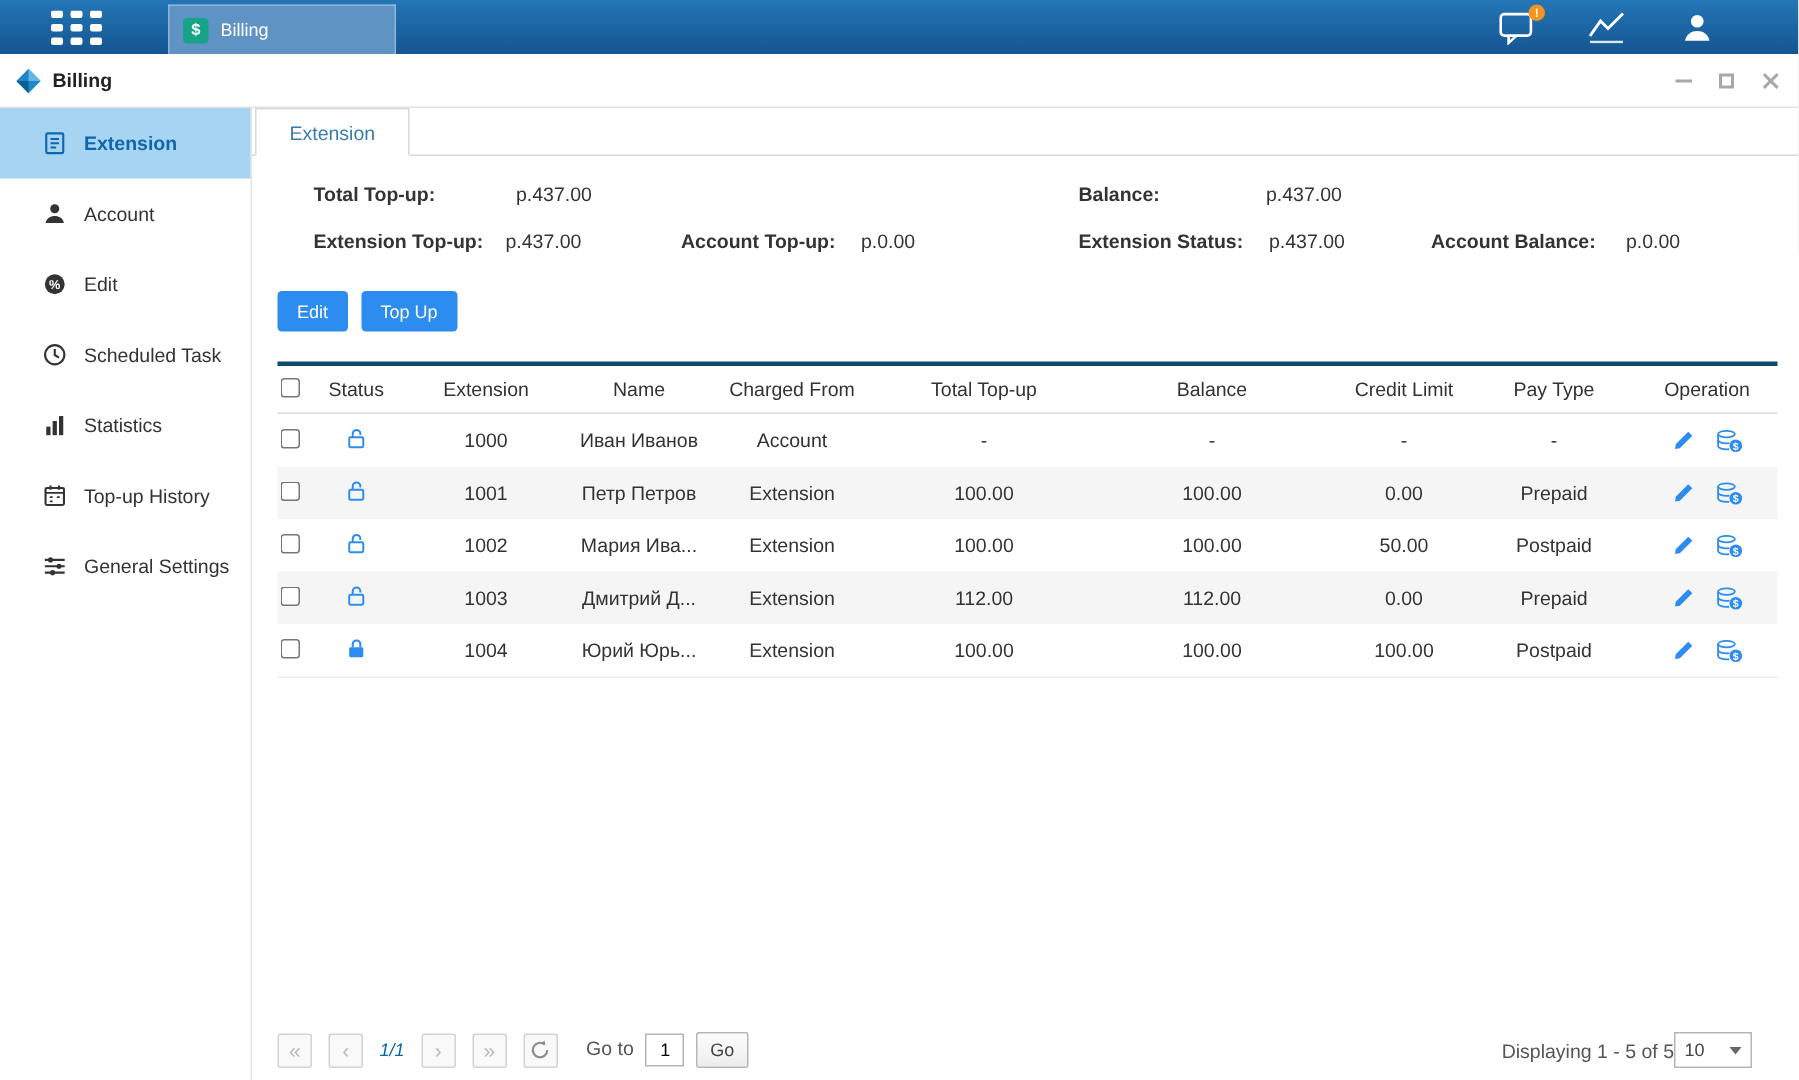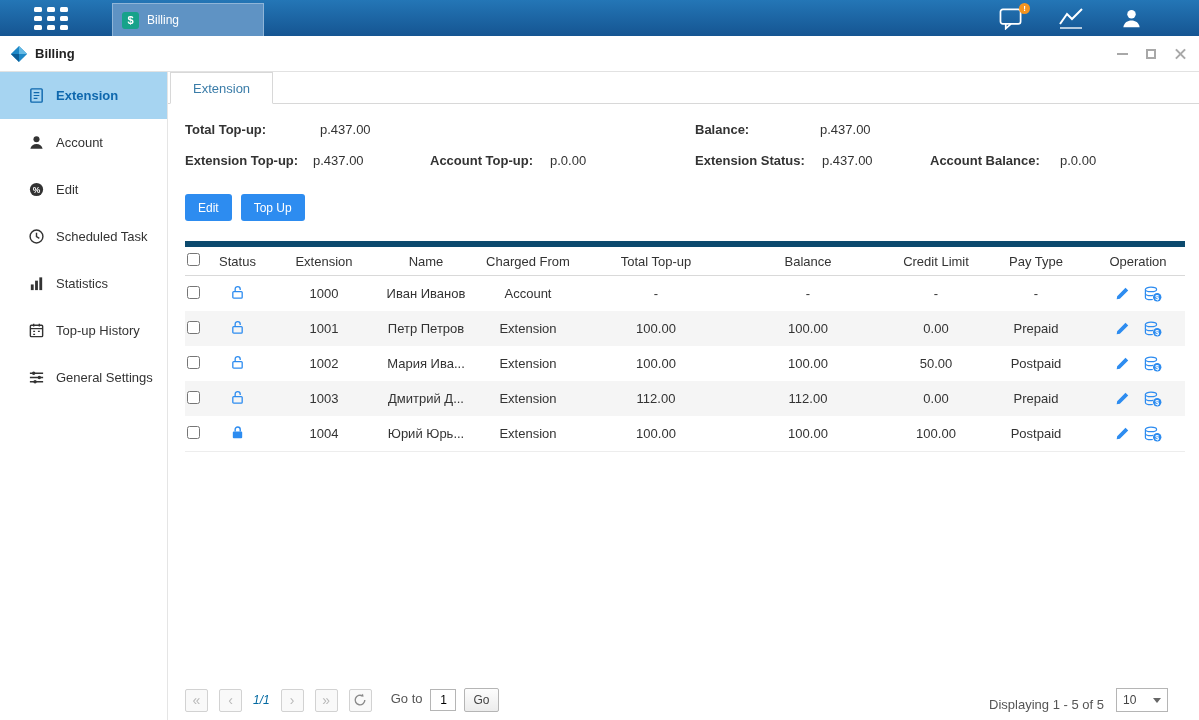--- a/index.html
+++ b/index.html
@@ -47,32 +47,32 @@
   .main { flex:1; position:relative; background:#fff; }
 
   
   .tabbar { height:32px; border-bottom:1px solid #d8d8d8; padding-left:2px; display:flex; align-items:flex-end; }
   .tab { height:32px; padding:0 22px; background:#fff; border:1px solid #d8d8d8; border-bottom:1px solid #fff;
     margin-bottom:-1px; display:flex; align-items:center; font-size:13px; color:#3a7ca8; cursor:pointer; }
 
   
   .summary { position:relative; height:72px; font-size:13px; color:#333; padding-top:10px; }
   .srow { position:relative; height:31px; }
-  .srow span { position:absolute; line-height:31px; white-space:nowrap; }
+  .srow span { position:absolute; line-height:31px; white-space:nowrap;margin-left:24px; }
   .srow .lab { font-weight:bold; }
 
   
   .actions { margin:18px 0 0 17px; display:flex; gap:9px; }
   .btn { background:#2d8cf0; color:#fff; border:none; height:27px; padding:0 13px; border-radius:3px;
     font-size:12px; cursor:pointer; font-family:"Liberation Sans", sans-serif; }
 
   
   .table { margin:20px 17px 0 17px; font-size:13px; color:#333; }
   .thead, .trow { display:flex; align-items:center; height:35px; }
-  .thead { border-top:6px solid #0c4a6e; border-bottom:1px solid #d9d9d9;justify-content:flex-end; }
+  .thead { border-top:3px solid #0c4a6e; border-bottom:1px solid #d9d9d9;justify-content:flex-end; }
   .tbody { border-bottom:1px solid #ededed; }
   .trow:nth-child(2n) { background:#f5f5f5; }
   .cell { text-align:center; white-space:nowrap; overflow:hidden; }
   .c0 { width:25px; text-align:left; padding-left:2px; }
   .c1 { width:55px; }
   .c2 { width:118px; }
   .c3 { width:86px; }
   .c4 { width:118px; }
   .c5 { width:138px; }
   .c6 { width:166px; }
@@ -90,21 +90,21 @@
   .pg-btn { width:23px; height:23px; border:1px solid #d2d2d2; border-radius:2px; background:#f9f9f9;
     color:#b9b9b9; display:flex; align-items:center; justify-content:center; font-size:14px;
     margin-right:11px; cursor:pointer; line-height:0; }
   .pg-indicator { margin:0 11px 0 0; font-size:12px; color:#0369a1;font-style:italic; }
   .goto-label { margin:0 8px 4px 8px; }
   .goto-input { width:26px; height:22px; border:1px solid #b5b5b5; text-align:center; font-size:12px;
     font-family:"Liberation Sans", sans-serif; }
   .go-btn { height:24px; border:1px solid #b5b5b5; background:linear-gradient(#fdfdfd,#ececec);
     padding:0 8px; font-size:12px; color:#444; border-radius:2px; margin-left:8px; cursor:pointer;
     font-family:"Liberation Sans", sans-serif; }
-  .pg-right { margin-left:auto; display:flex; align-items:flex-end; gap:12px; }
+  .pg-right { margin-left:auto; display:flex; align-items:center; }
   .page-size { width:52px; height:24px; border:1px solid #b5b5b5; display:flex; align-items:center;
     justify-content:space-between; padding:0 6px; font-size:12px; color:#444; background:#fff; cursor:pointer; }
   .caret { width:0; height:0; border-left:4px solid transparent; border-right:4px solid transparent;
     border-top:5px solid #666; }
 </style>
 </head>
 <body>
 
 <div class="app">
 

